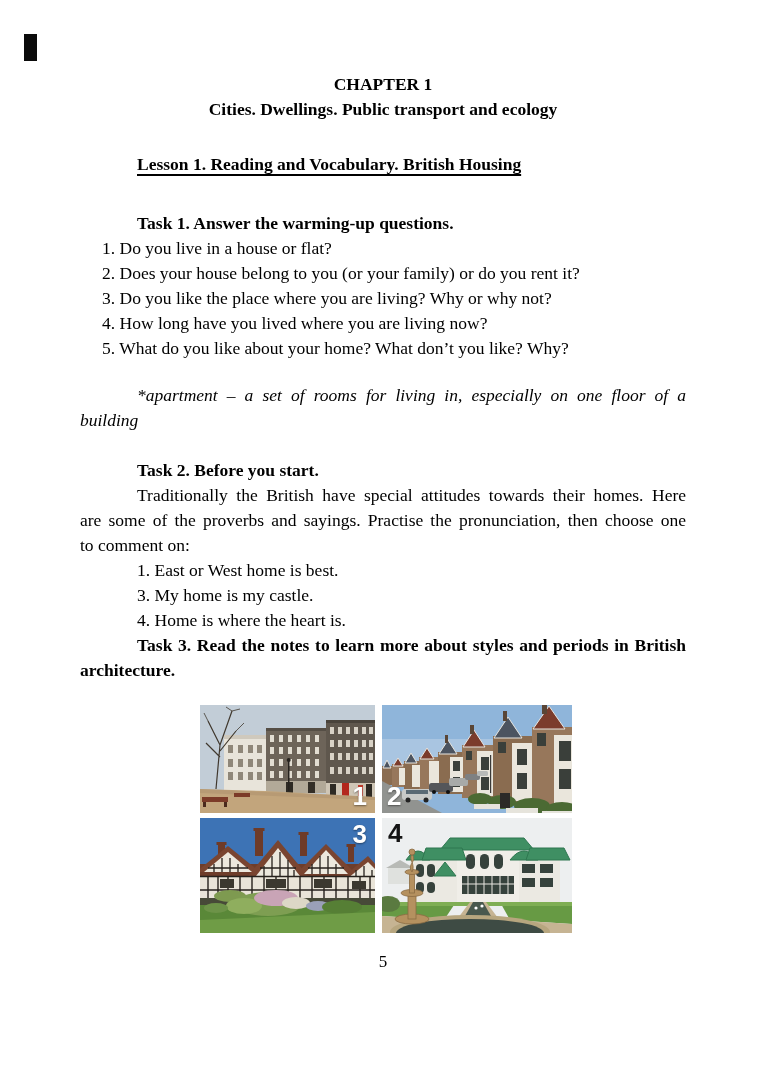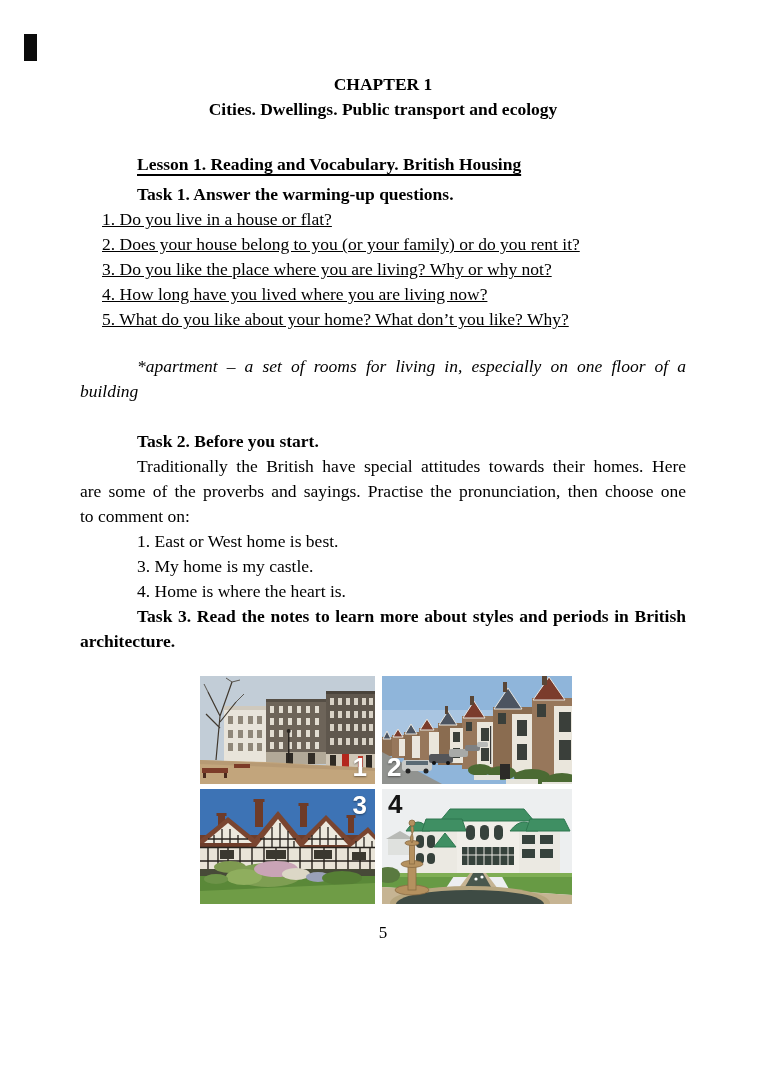--- a/index.html
+++ b/index.html
@@ -5,23 +5,23 @@
   * { margin:0; padding:0; box-sizing:border-box; }
   html,body { background:#ffffff; }
   body { width:764px; height:1080px; position:relative; overflow:hidden;
          font-family:"Liberation Serif","DejaVu Serif",serif; color:#000; }
   .page { position:absolute; inset:0; background:#fff; }
   .scan-mark { position:absolute; left:24px; top:34px; width:13px; height:27px; background:#0b0b0b; }
   .content { position:absolute; left:80px; top:0; width:606px; font-size:17.5px; line-height:25px; }
   .header { padding-top:72px; text-align:center; font-weight:bold; }
   .lesson-heading { margin-top:30px; margin-left:57px; font-weight:bold;
                     text-decoration:underline; text-decoration-thickness:1.5px; text-underline-offset:4px; }
-  .task-heading { margin-top:5px; margin-left:57px; font-weight:bold; }
+  .task-heading { margin-top:34px; margin-left:57px; font-weight:bold; }
   .task-heading.t2 { margin-top:25px; }
-  .qlist { margin-left:22px;text-decoration:underline; }
+  .qlist { margin-left:22px; }
   .plist { margin-left:57px; }
   .note { margin-top:22px; font-style:italic; }
   .jline { text-align:justify; text-align-last:justify; }
   .ind { padding-left:57px; }
   .task3 { font-weight:bold; }
   .photo-grid { margin:22px 0 0 120px; width:372px; display:grid;
                 grid-template-columns:175px 190px; grid-template-rows:108px 115px; gap:5px 7px; }
   .ph { position:relative; overflow:hidden; background:#ccc; }
   .ph svg { display:block; width:100%; height:100%; }
   .num { position:absolute; font-family:"Liberation Sans","DejaVu Sans",sans-serif; font-weight:bold;

